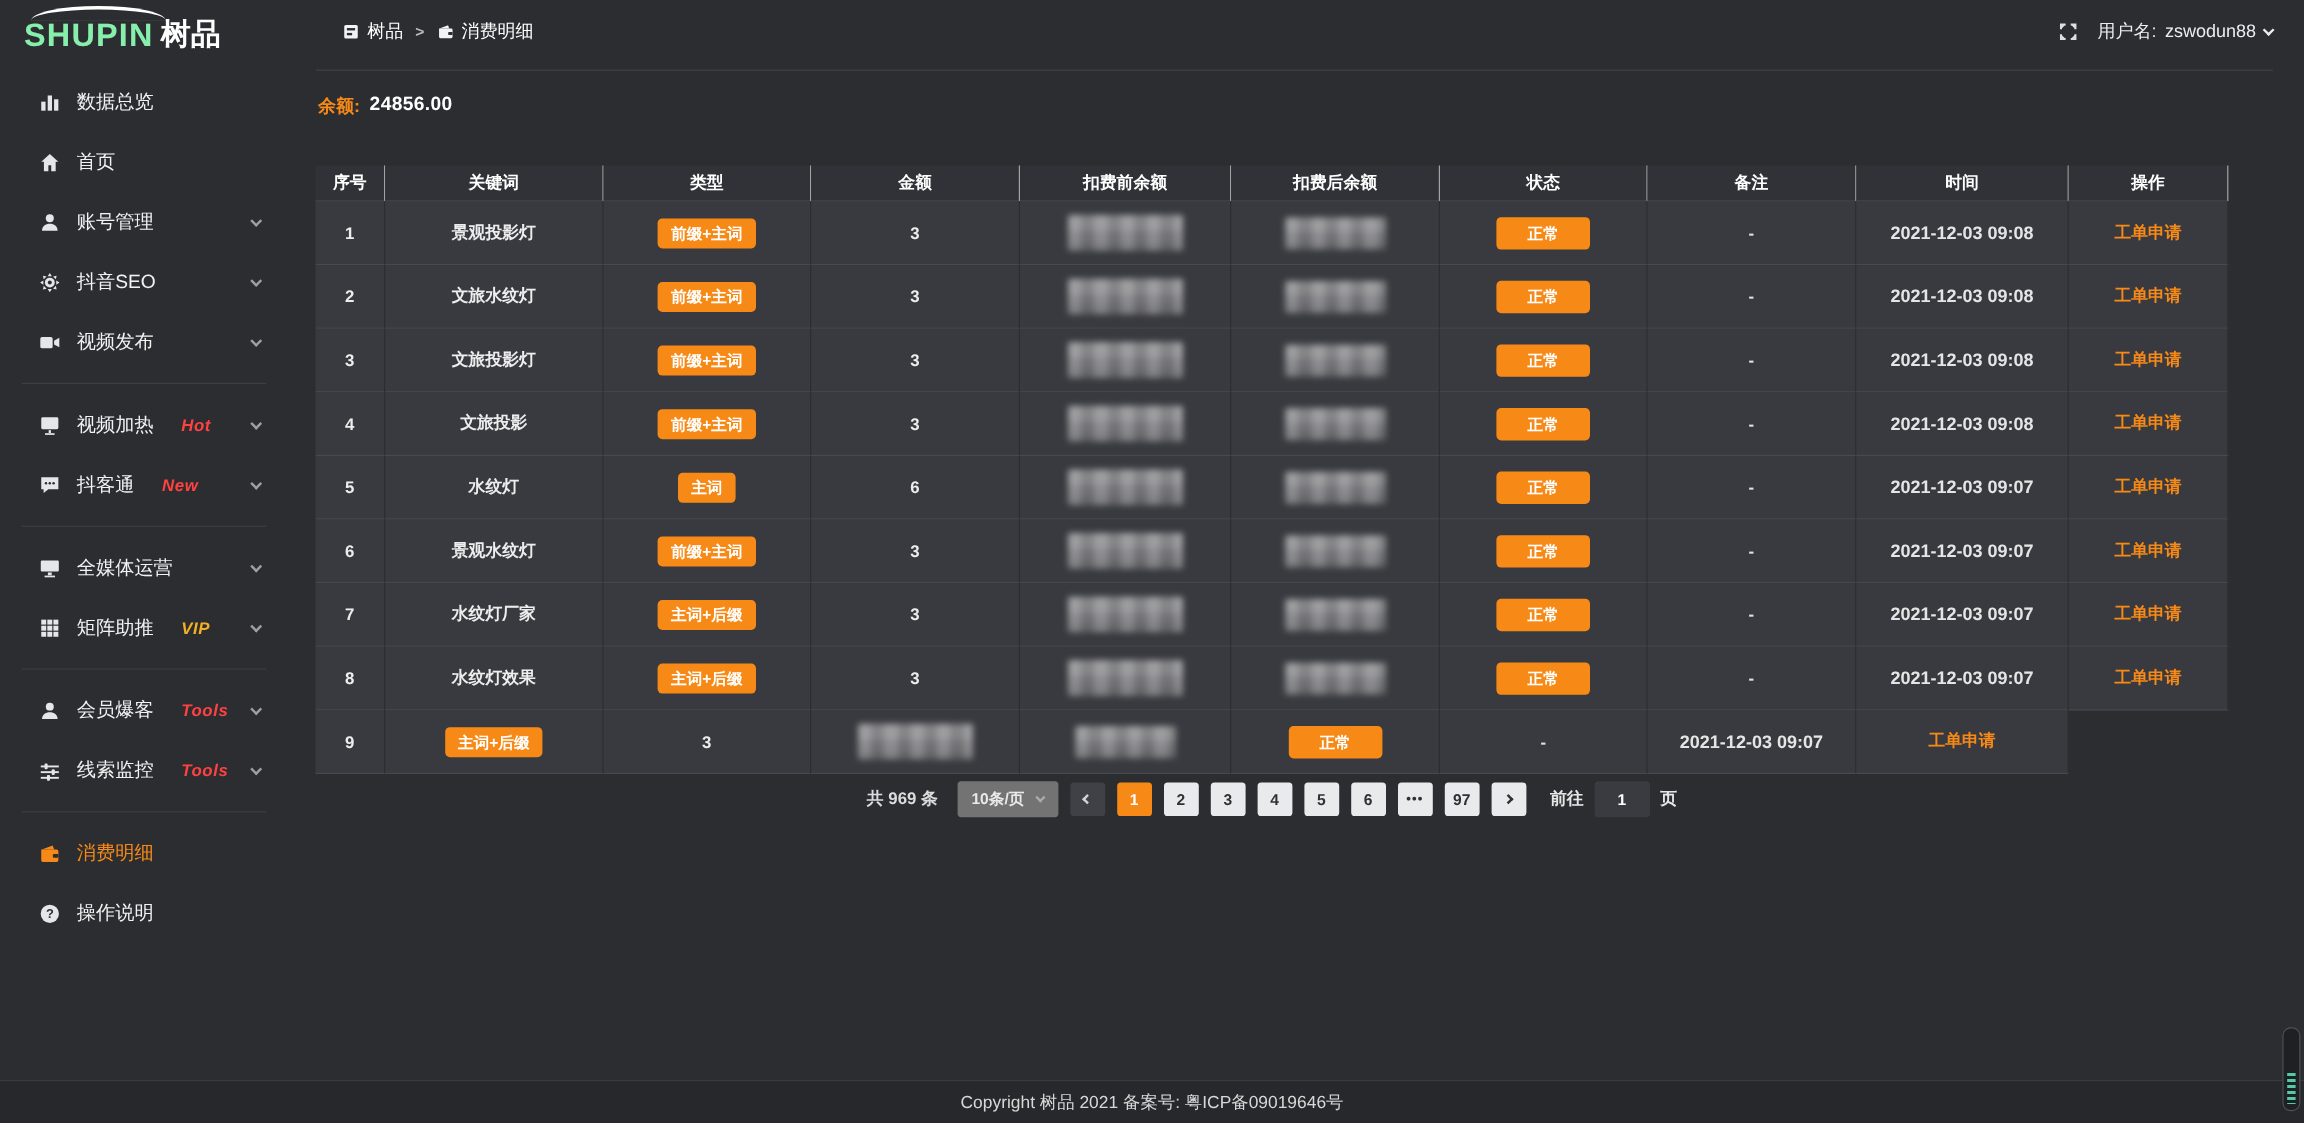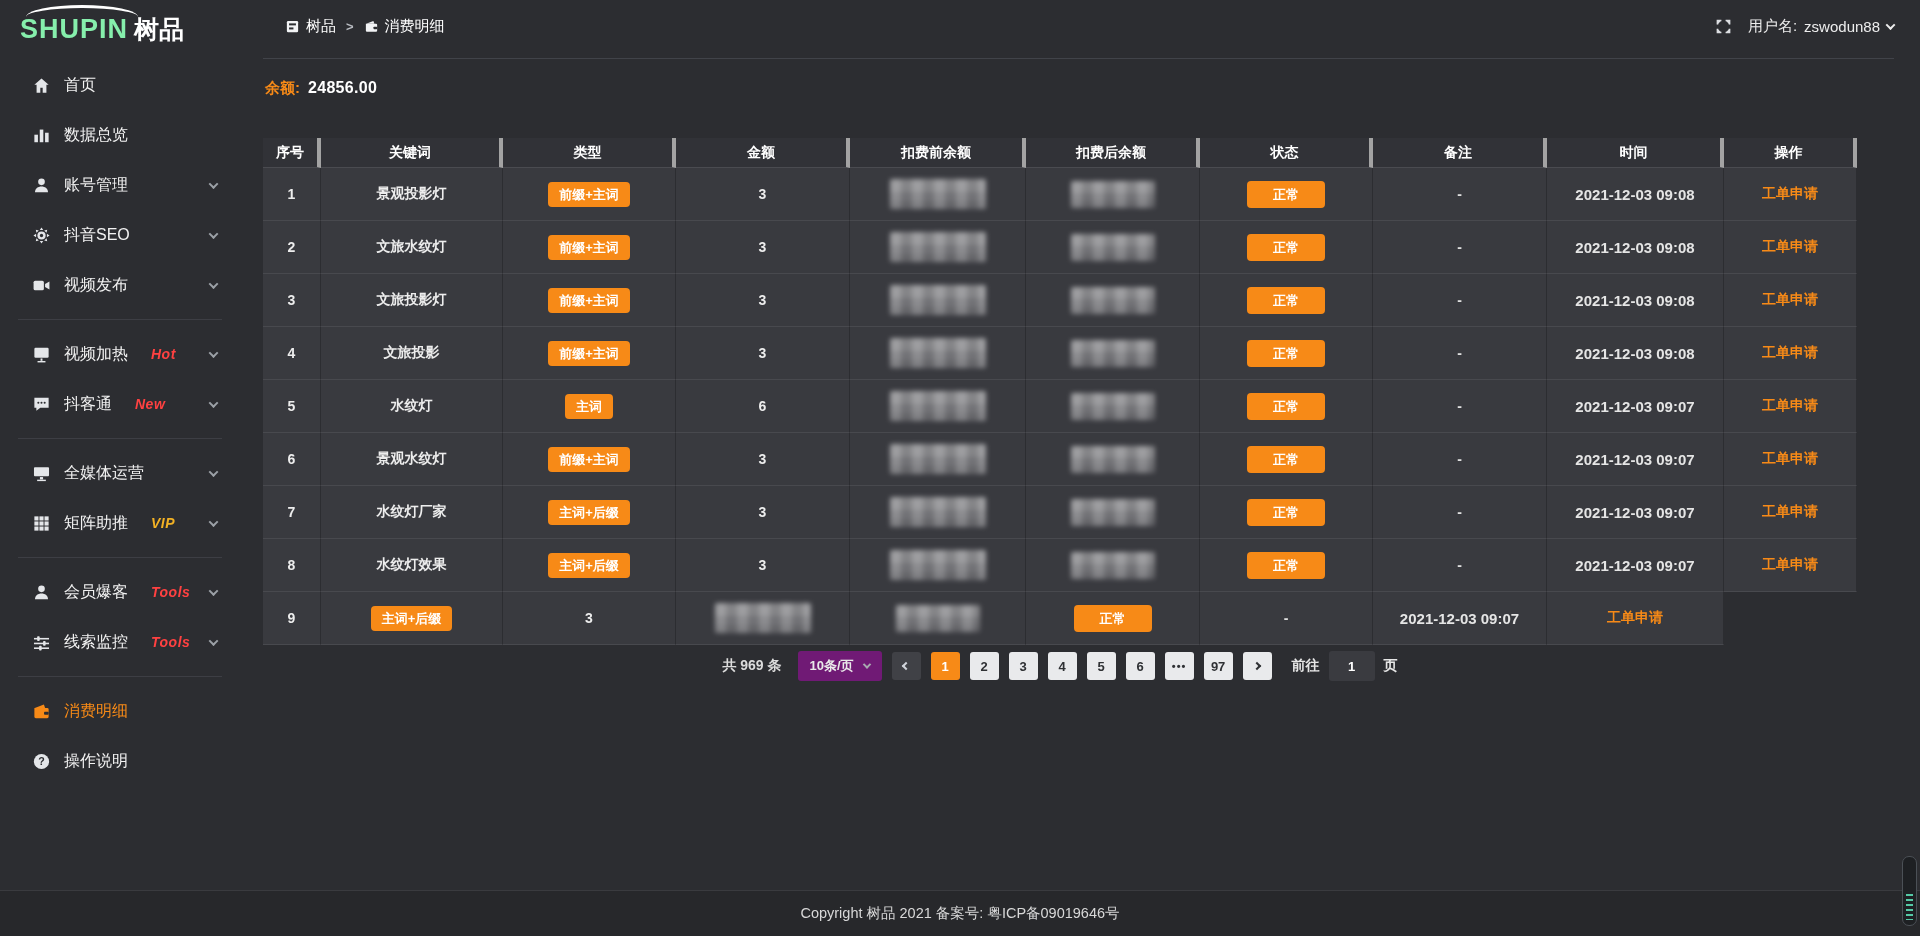--- a/index.html
+++ b/index.html
@@ -46,58 +46,58 @@
 
   
   .balance{position:absolute;top:79px;left:265px;font-size:15px;display:flex;gap:8px;align-items:flex-start;}
   .balance-label{color:#f78a17;font-weight:700;}
   .balance-value{color:#fff;font-weight:700;font-size:16px;letter-spacing:.3px;}
 
   
   .table{position:absolute;top:138px;left:263px;width:1594px;
          --cols:58px 182px 173px 174px 176px 174px 173px 174px 177px 133px;}
   .thead,.trow{display:grid;grid-template-columns:var(--cols);}
-  .thead > div{height:30px;background:#313237;border-right:4px solid #a3a3a3;border-bottom:1px solid #4a4b50;
+  .thead > div{height:30px;background:#313237;border-right:1px solid #a3a3a3;border-bottom:1px solid #4a4b50;
                display:flex;align-items:center;justify-content:center;color:#fff;font-weight:700;font-size:14px;}
   .trow > div{height:53px;background:#393a3f;border-right:1px solid #2c2d31;border-bottom:1px solid #48494e;
               display:flex;align-items:center;justify-content:center;font-size:14px;color:#ededed;font-weight:600;}
   .type-badge,.status-badge{display:inline-block;background:#f78a17;color:#fff;font-size:13px;font-weight:700;
               padding:6px 11px;border-radius:4px;line-height:1;}
   .status-badge{padding:7px 26px;}
   .blur-blob{width:96px;height:30px;border-radius:2px;opacity:.8;filter:blur(2.5px);
              background:repeating-linear-gradient(90deg,rgba(255,255,255,.16) 0 11px,rgba(0,0,0,.10) 11px 22px),
                         linear-gradient(180deg,#a9a9ac 0 45%,#8f8f93 45% 75%,#7e7e82 75% 100%);}
   .blur-blob.small{width:84px;height:27px;}
   .action-link{color:#f78a17;cursor:pointer;font-weight:600;}
   .remark{color:#e0e0e0;}
   .time-cell{font-size:15px;color:#e5e5e5;}
 
   
   .pagination{position:absolute;top:651px;left:263px;width:1594px;display:flex;align-items:center;
               justify-content:center;gap:10px;font-size:14px;}
   .pg-total{color:#dcdcdc;margin-right:6px;font-weight:600;}
-  .size-select{height:30px;background:#701a75;border-radius:3px;display:flex;align-items:center;gap:10px;
+  .size-select{height:30px;background:#737373;border-radius:3px;display:flex;align-items:center;gap:10px;
                padding:0 12px;color:#e9e9e9;font-size:13px;font-weight:600;cursor:pointer;}
   .size-select .chev{width:6px;height:6px;color:#a8abb0;}
   .pg-btn{height:28px;min-width:29px;border:none;border-radius:3px;display:inline-flex;align-items:center;
           justify-content:center;font-size:13px;font-weight:700;cursor:pointer;padding:0 4px;
           font-family:"Liberation Sans","DejaVu Sans",sans-serif;}
   .pg-btn.light{background:#e9eaec;color:#2f3134;}
   .pg-btn.dark{background:#404146;color:#cfd3da;}
   .pg-btn.active{background:#f78a17;color:#fff;}
   .pg-btn .chev{width:6px;height:6px;}
   .pg-pages{display:flex;gap:10px;}
   .pg-ellipsis{letter-spacing:1px;font-size:11px;}
   .goto{display:flex;align-items:center;gap:9px;margin-left:10px;color:#e6e6e6;font-weight:600;}
   .goto-input{width:46px;height:30px;background:#3a3b40;border:none;border-radius:3px;color:#fff;
               text-align:center;font-size:13px;font-weight:700;outline:none;
               font-family:"Liberation Sans","DejaVu Sans",sans-serif;}
 
   
-  .footer{position:absolute;left:0;right:0;bottom:0;height:46px;background:#27282b;border-top:1px solid #3a3b3f;
+  .footer{position:absolute;left:0;right:0;bottom:0;height:36px;background:#27282b;border-top:1px solid #3a3b3f;
           display:flex;align-items:center;justify-content:center;color:#d8d8d8;font-size:14.5px;}
 
   
   .corner-widget{position:absolute;right:3px;bottom:10px;width:15px;height:70px;background:#1e2023;
                  border:1px solid #4b5056;border-radius:7px;cursor:pointer;}
   .corner-widget .stripes{position:absolute;left:3px;right:3px;bottom:5px;height:26px;
                  background:repeating-linear-gradient(180deg,#55c9a5 0 2.5px,transparent 2.5px 5px);}
 </style>
 </head>
 <body>
@@ -147,34 +147,34 @@
         <span class="chev down"></span>
       </span>
     </div>
   </header>
   <div class="header-divider"></div>
 
   <aside class="sidebar">
       <div class="menu-item">
         <span class="icon mi-icon">
           <svg viewBox="0 0 24 24">
-            <path d="M12 3l9 8.2h-2.8V21h-4.7v-6.2h-3V21H5.8v-9.8H3z"></path>
-          </svg>
-        </span>
-        <span class="mi-label">首页</span>
-      </div>
-      <div class="menu-item">
-        <span class="icon mi-icon">
-          <svg viewBox="0 0 24 24">
             <rect x="3" y="11" width="4.5" height="9.5"></rect>
             <rect x="9.8" y="4.5" width="4.5" height="16"></rect>
             <rect x="16.5" y="8.5" width="4.5" height="12"></rect>
           </svg>
         </span>
         <span class="mi-label">数据总览</span>
+      </div>
+      <div class="menu-item">
+        <span class="icon mi-icon">
+          <svg viewBox="0 0 24 24">
+            <path d="M12 3l9 8.2h-2.8V21h-4.7v-6.2h-3V21H5.8v-9.8H3z"></path>
+          </svg>
+        </span>
+        <span class="mi-label">首页</span>
       </div>
       <div class="menu-item">
         <span class="icon mi-icon">
           <svg viewBox="0 0 24 24">
             <circle cx="12" cy="7.4" r="4.2"></circle>
             <path d="M3.8 20.5c0-4.6 3.7-7.2 8.2-7.2s8.2 2.6 8.2 7.2z"></path>
           </svg>
         </span>
         <span class="mi-label">账号管理</span>
         <span class="chev down mi-chevron"></span>

